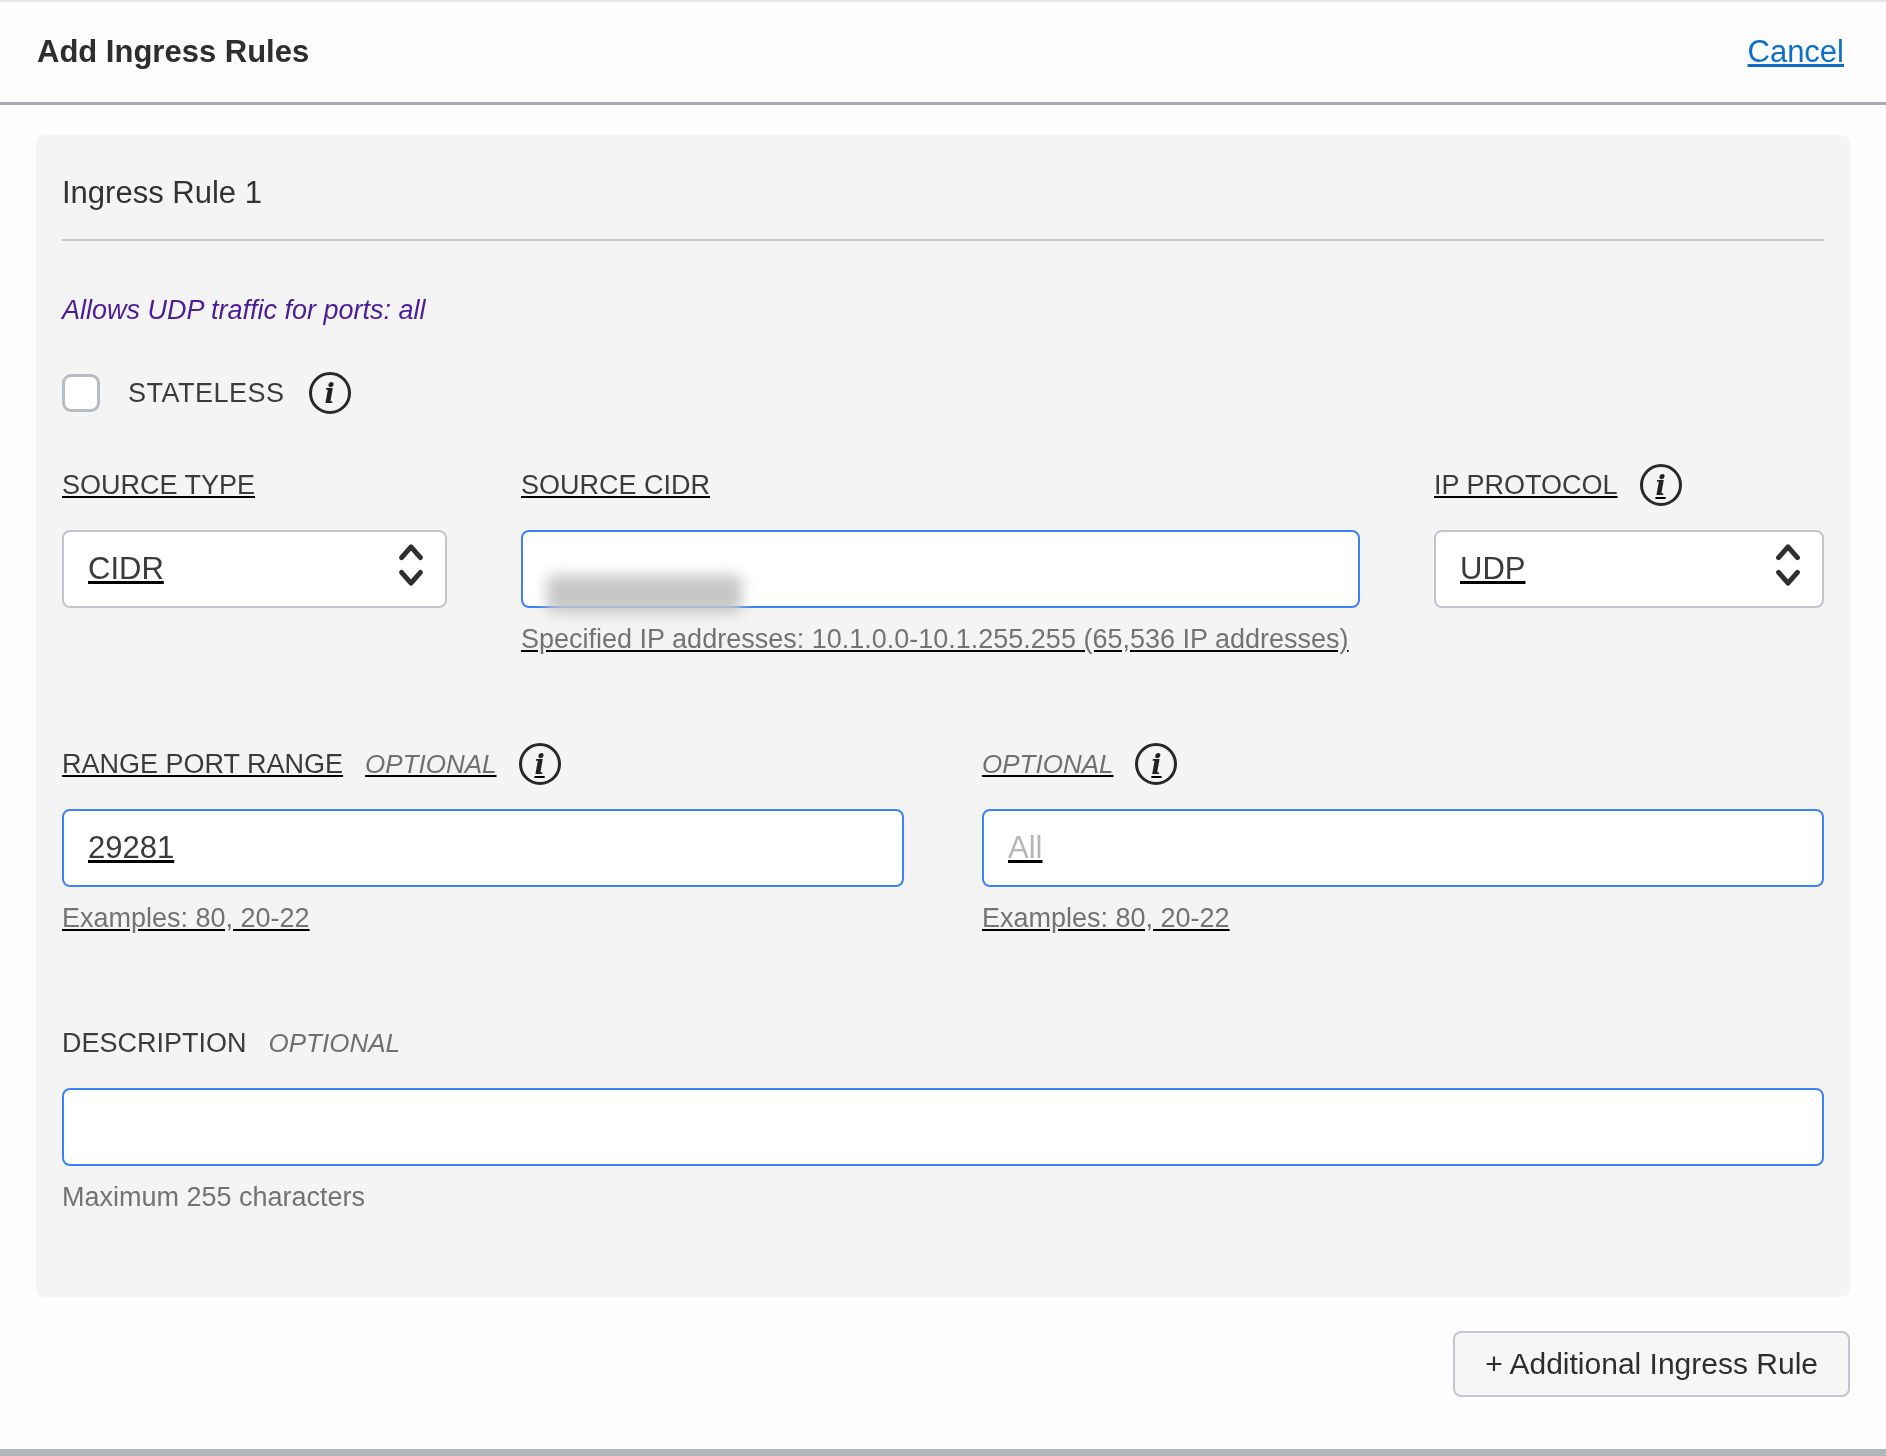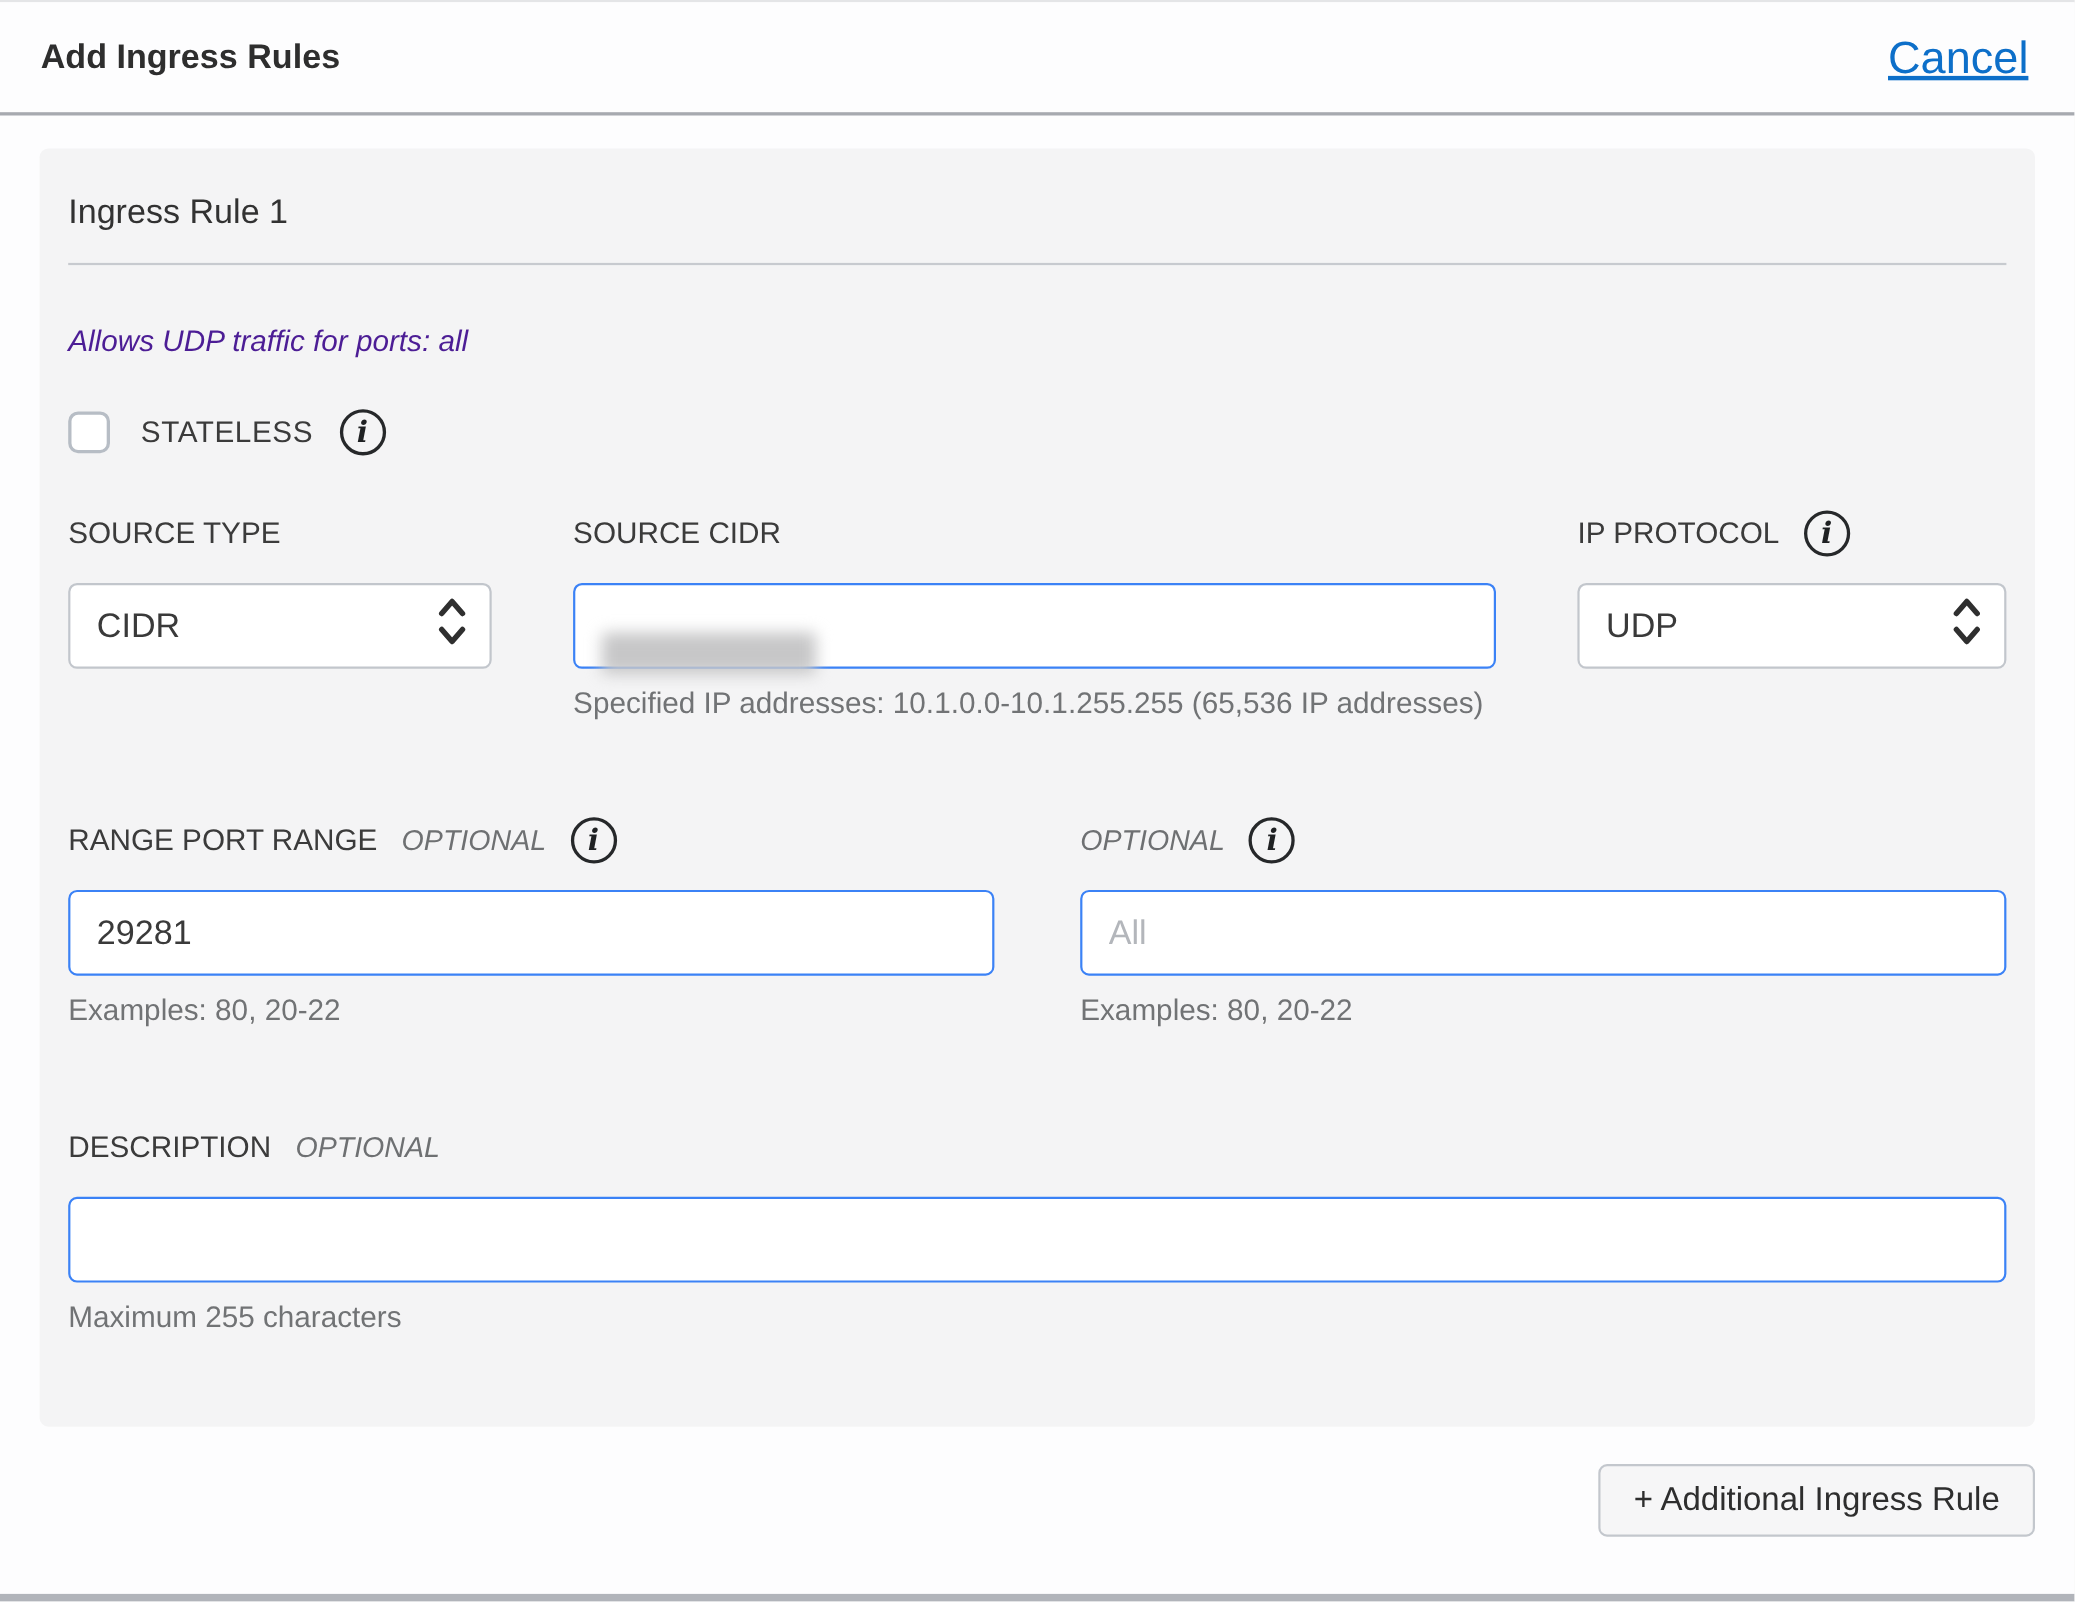--- a/index.html
+++ b/index.html
@@ -16,21 +16,21 @@
     display: flex;
     align-items: center;
     justify-content: space-between;
     padding: 0 42px 0 37px;
     background: #fdfdfe;
     border-bottom: 3px solid #a7aab0;
     gap: 15px;
   }
   .app-title { font-size: 31px; color: #2e2e2e; }
   .cancel-link {
-    font-size: 41px; color: #0d6fc9; text-decoration: underline; cursor: pointer;
+    font-size: 31px; color: #0d6fc9; text-decoration: underline; cursor: pointer;
   }
   .content { padding: 30px 36px 0; }
   .panel {
     background: #f4f4f5;
     border-radius: 8px;
     padding: 28px 26px 84px;
   }
   .panel-title {
     font-size: 31px; color: #323232; font-weight: 400;
     padding: 12px 0 28px;
@@ -49,21 +49,21 @@
   .stateless-label { margin-left: 28px; font-size: 27px; color: #3b3b3b; letter-spacing: .5px; }
   .info-badge {
     width: 42px; height: 42px; flex: 0 0 42px;
     border: 3px solid #26282a; border-radius: 50%;
     display: flex; align-items: center; justify-content: center;
     font-family: "DejaVu Serif", serif; font-style: italic; font-weight: bold;
     font-size: 27px; color: #1f2123; background: transparent;
     cursor: default;
   }
   .stateless-row .info-badge { margin-left: 24px; }
-  .form-row { display: flex; gap: 74px; }
+  .form-row { display: flex; gap: 74px; text-decoration: underline; }
   .row-1 { margin-top: 50px; }
   .row-2 { margin-top: 88px; gap: 78px; }
   .row-3 { margin-top: 88px; }
   .col-source-type { width: 385px; }
   .col-source-cidr { flex: 1; }
   .col-ip-protocol { width: 390px; }
   .col-half { flex: 1; }
   .field-label-row {
     display: flex; align-items: center; height: 42px; gap: 22px;
     font-size: 27px; color: #3b3b3b;

